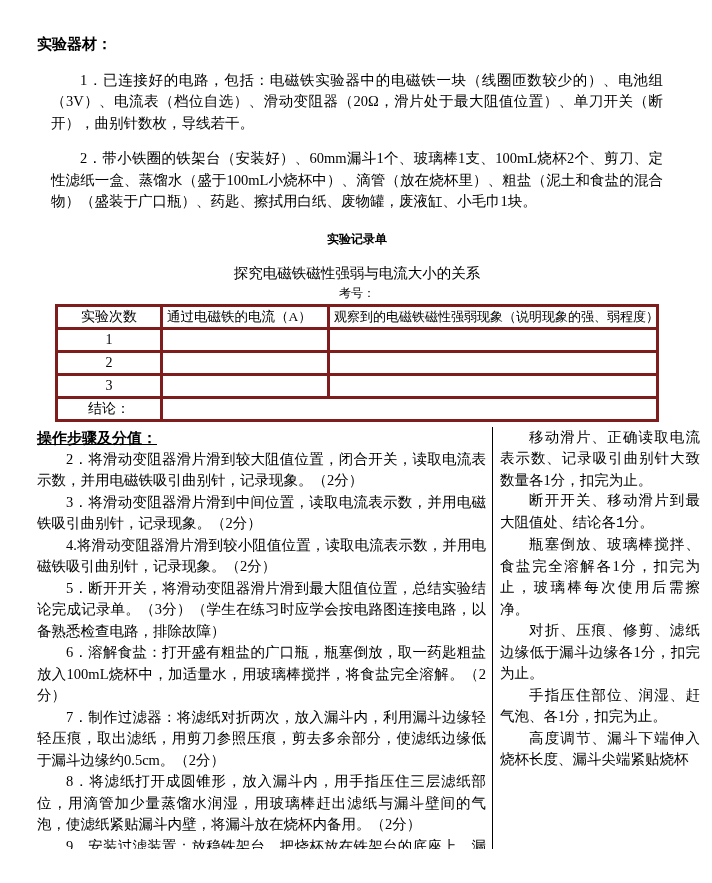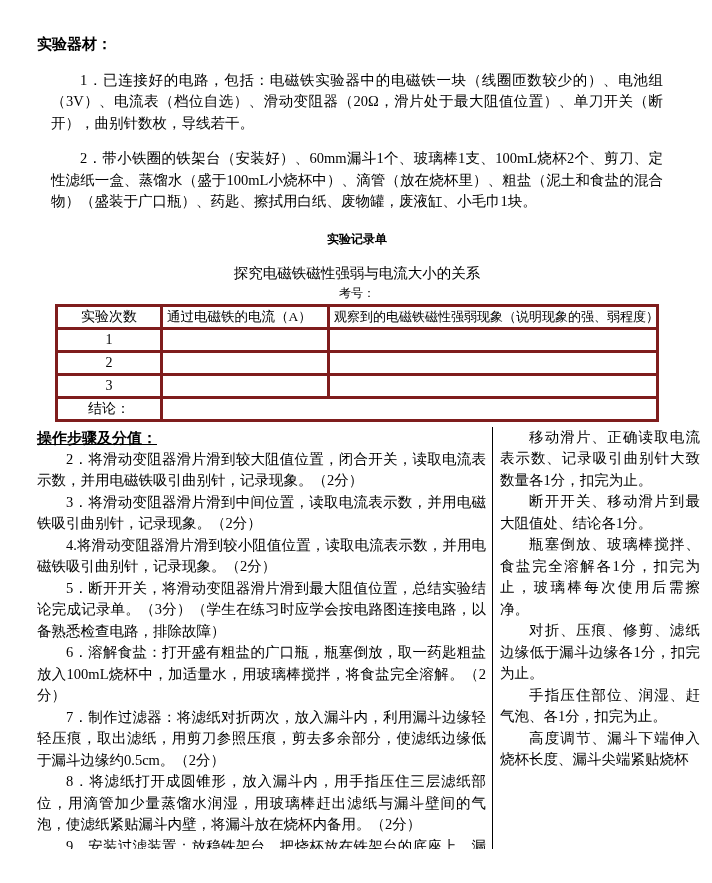--- a/index.html
+++ b/index.html
@@ -28,21 +28,21 @@
   td.obs-h { font-size: 13px; }
   td.cur-h { font-size: 13.5px; }
 
   
   .cols { display: flex; margin: 5px 12px 0 37px; align-items: flex-start; }
   .leftcol { width: 456px; box-sizing: border-box; padding-right: 6px; border-right: 1px solid #000; }
   .rightcol { flex: 1; padding-left: 7px; }
   .cols p { margin: 0; text-indent: 2em; text-align: justify; font-size: 14.5px; line-height: 21.5px; }
   .cols .sec-heading { line-height: 22px; text-decoration: underline; }
   .g1 { margin-top: 50px; }
-  .g2 { margin-top: 57px; }
+  .g2 { margin-top: 57px; font-family: Liberation Mono, monospace; }
   .g3 { margin-top: 24px; }
 </style>
 </head>
 <body>
 
 <div class="page">
 
   <div class="materials">
     <div class="sec-heading">实验器材：</div>
     <p class="para">1．已连接好的电路，包括：电磁铁实验器中的电磁铁一块（线圈匝数较少的）、电池组（3V）、电流表（档位自选）、滑动变阻器（20Ω，滑片处于最大阻值位置）、单刀开关（断开），曲别针数枚，导线若干。</p>

